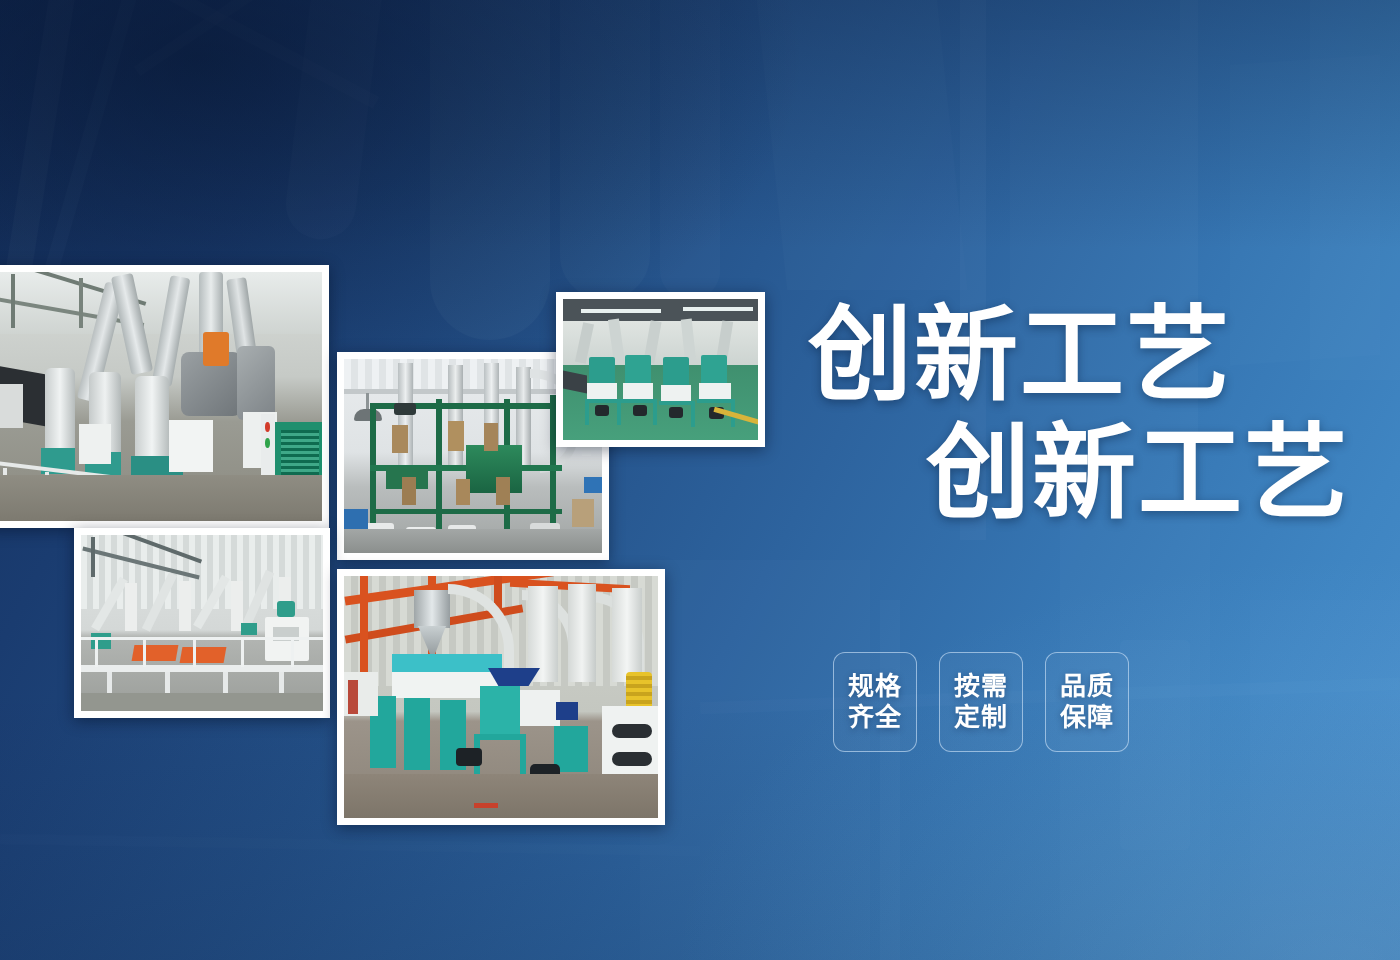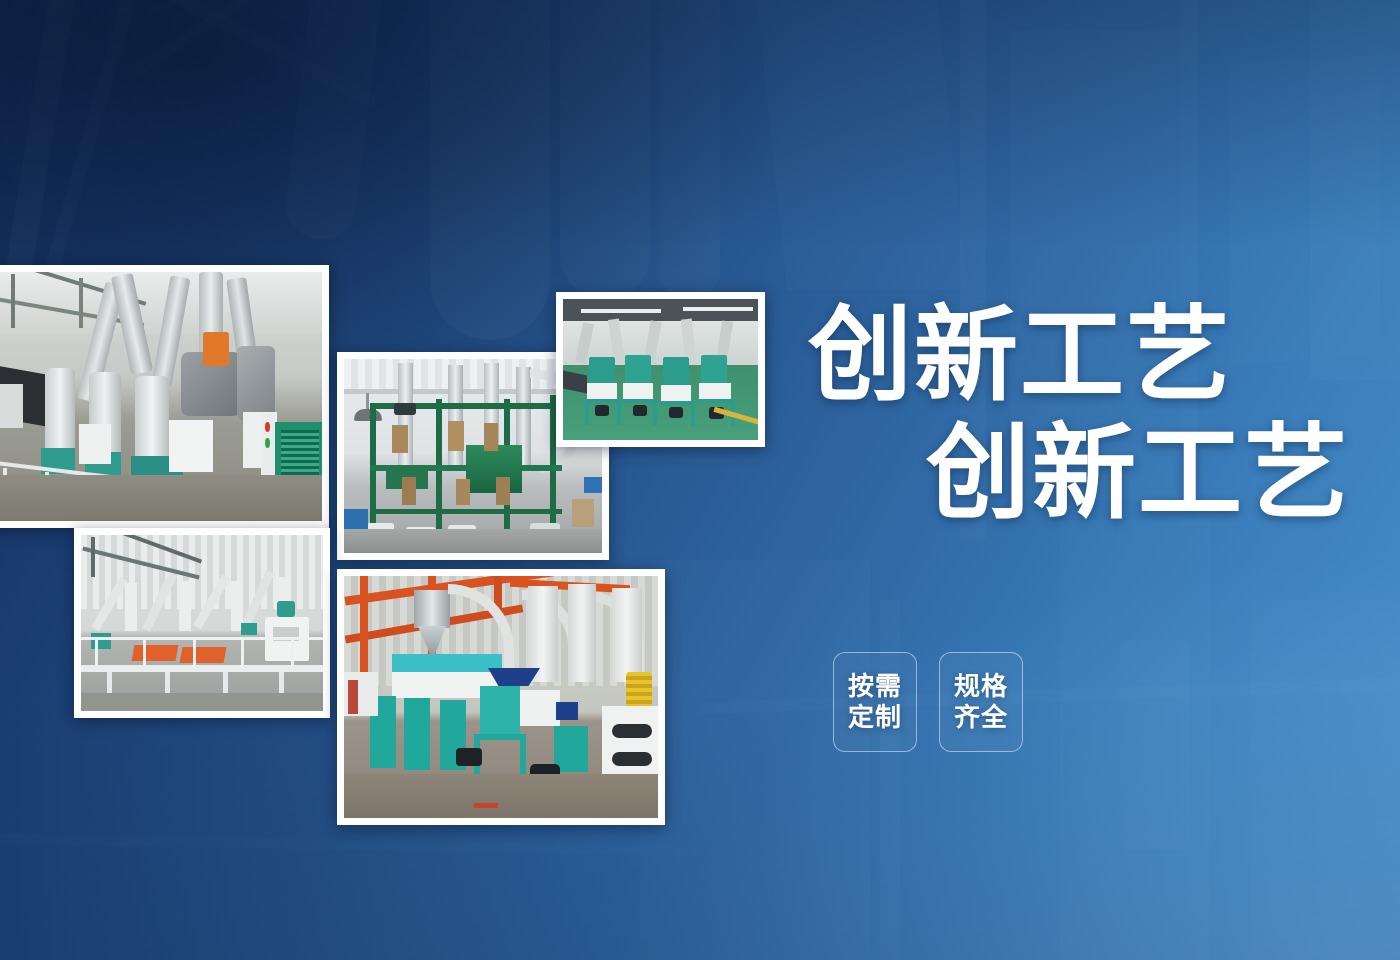--- a/index.html
+++ b/index.html
@@ -407,24 +407,28 @@
   <div class="content">
 
     <div class="headline">
       <span class="l1">创新工艺</span>
       <span class="l2">创新工艺</span>
     </div>
 
 
     <div class="badges">
       <div class="badge">
+        <span>规格</span>
+        <span>齐全</span>
+      </div>
+      <div class="badge">
         <span>按需</span>
         <span>定制</span>
       </div>
       <div class="badge">
-        <span>规格</span>
-        <span>齐全</span>
+        <span>品质</span>
+        <span>保障</span>
       </div>
     </div>
 
   </div>
 
 </div>
 
 </body></html>

